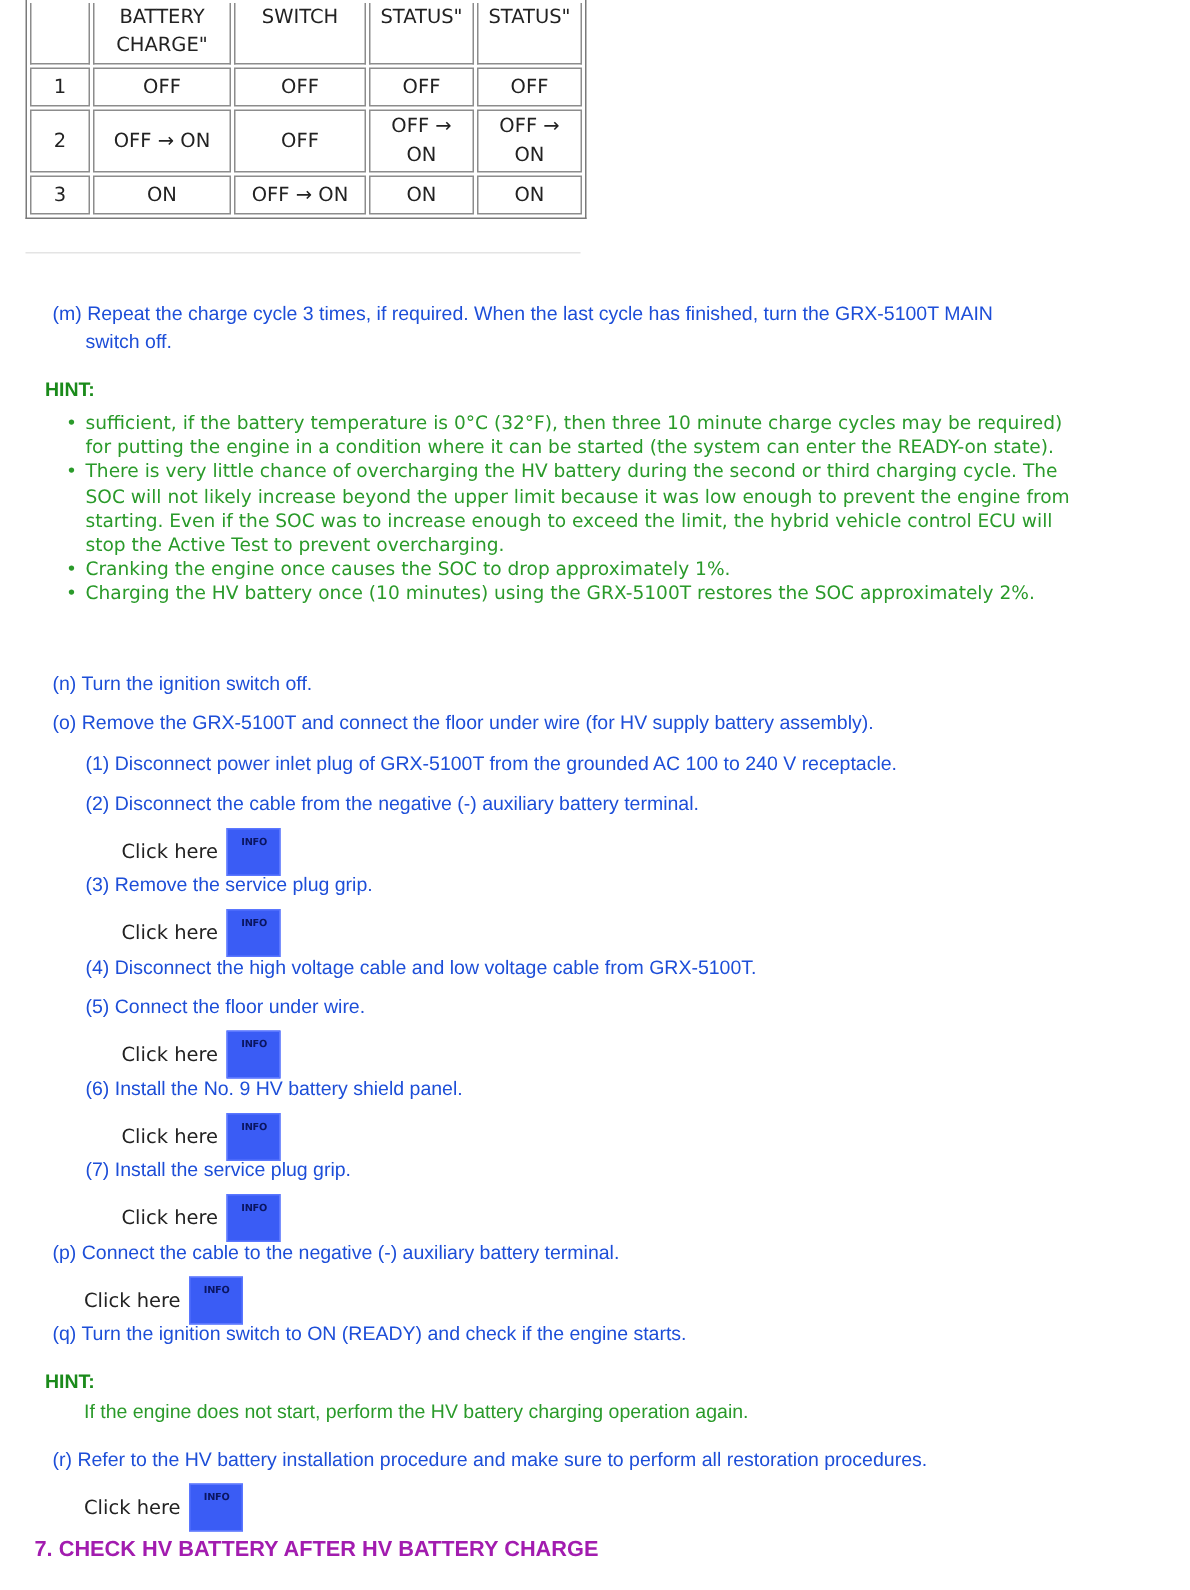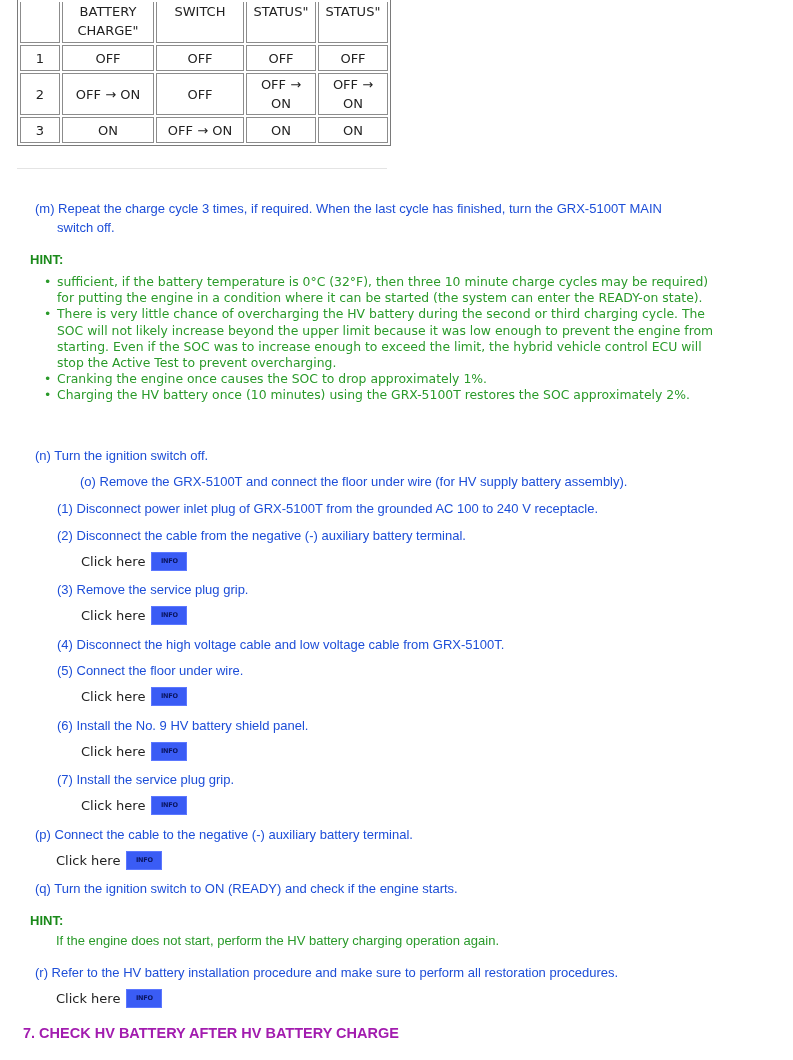--- a/index.html
+++ b/index.html
@@ -108,21 +108,21 @@
       align-items: center;
       gap: 6px;
       font-family: "DejaVu Sans", sans-serif;
       font-size: 13px;
       color: #222222;
       white-space: nowrap;
     }
     .info-btn {
       display: inline-block;
       width: 36px;
-      height: 19px;
+      height: 32px;
       background: #3a5cf5;
       border: 1px solid #5b77ff;
       box-sizing: border-box;
       color: #0a1560;
       font-family: "DejaVu Sans", sans-serif;
       font-size: 6.5px;
       font-weight: bold;
       line-height: 17px;
       text-align: center;
       letter-spacing: -0.2px;
@@ -206,21 +206,21 @@
     <span class="bullet">•</span>
     <div>Cranking the engine once causes the SOC to drop approximately 1%.</div>
   </li>
   <li>
     <span class="bullet">•</span>
     <div>Charging the HV battery once (10 minutes) using the GRX-5100T restores the SOC approximately 2%.</div>
   </li>
 </ul>
 
 <div class="abs step" style="left:35px; top:446px;">(n) Turn the ignition switch off.</div>
-<div class="abs step" style="left:35px; top:472px;margin-left:45px;">(o) Remove the GRX-5100T and connect the floor under wire (for HV supply battery assembly).</div>
+<div class="abs step" style="left:35px; top:472px;">(o) Remove the GRX-5100T and connect the floor under wire (for HV supply battery assembly).</div>
 
 <div class="abs step" style="left:57px; top:499px;">(1) Disconnect power inlet plug of GRX-5100T from the grounded AC 100 to 240 V receptacle.</div>
 <div class="abs step" style="left:57px; top:526px;">(2) Disconnect the cable from the negative (-) auxiliary battery terminal.</div>
 
 <div class="abs click-row" style="left:81px; top:552px;">
   <span>Click here</span>
   <span class="info-btn">INFO</span>
 </div>
 
 <div class="abs step" style="left:57px; top:580px;">(3) Remove the service plug grip.</div>

